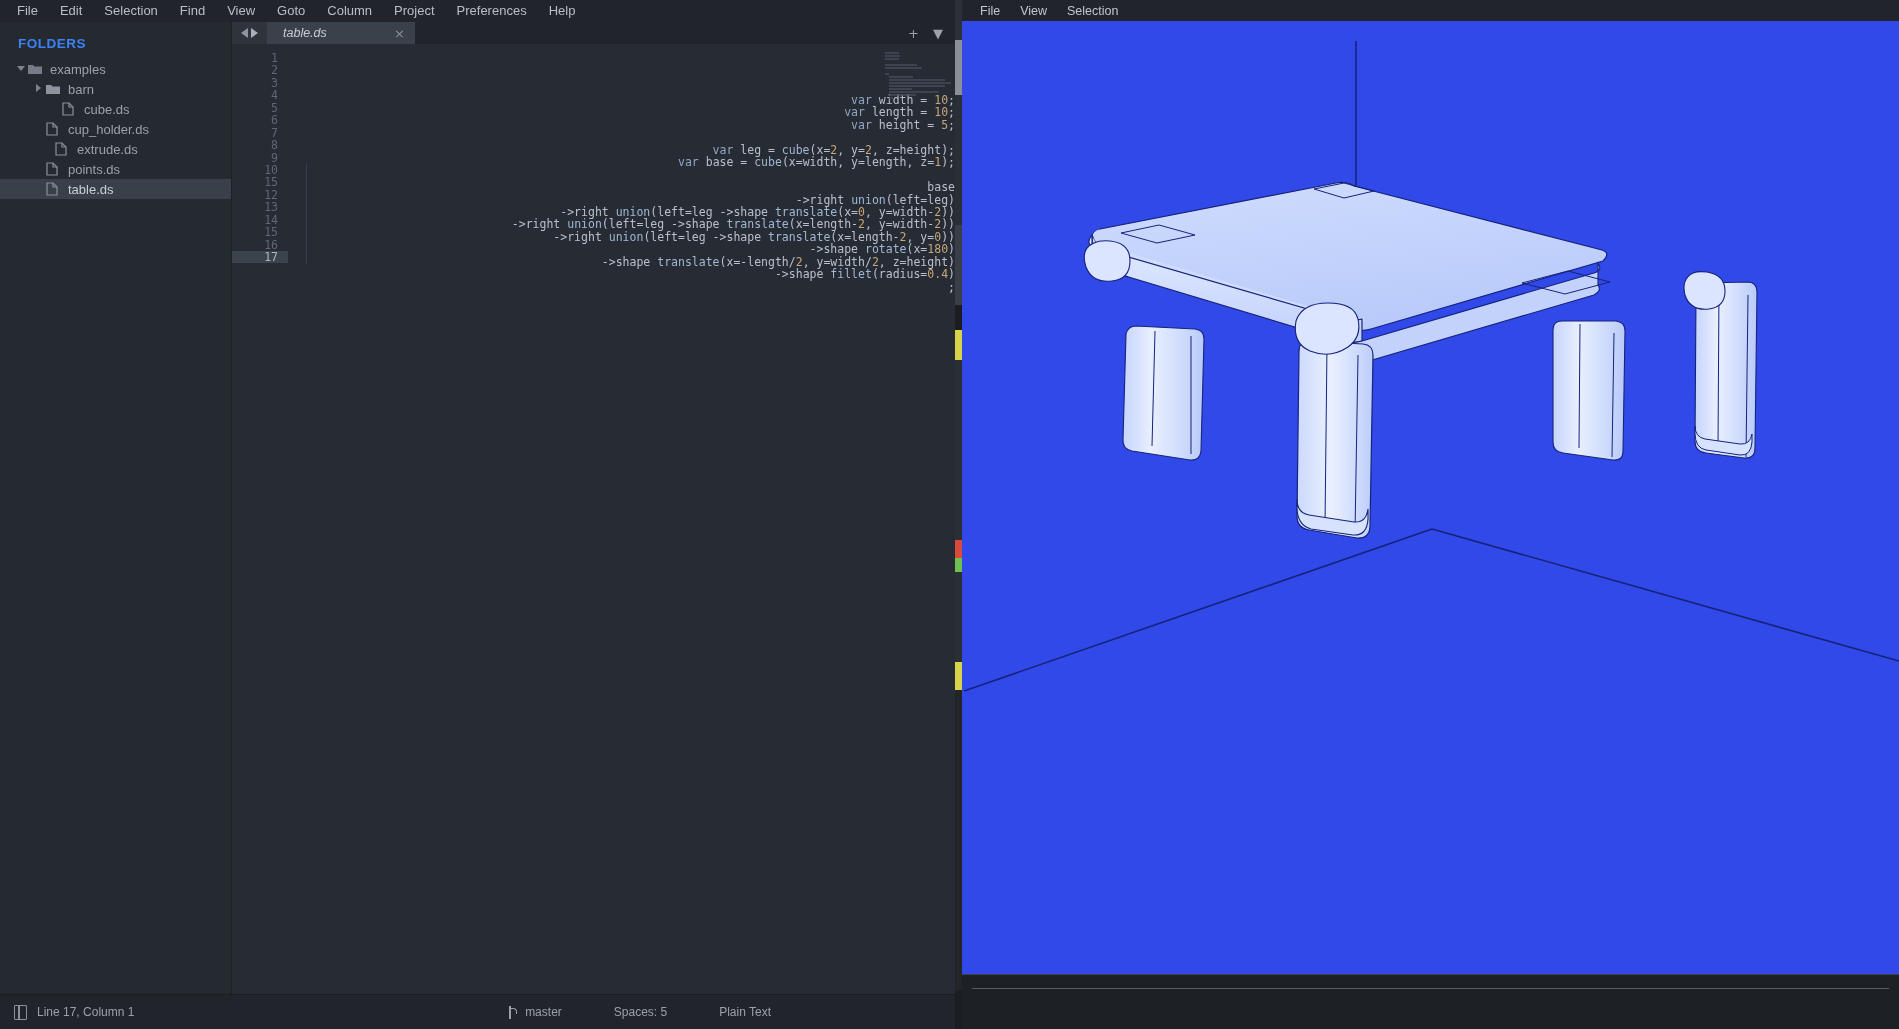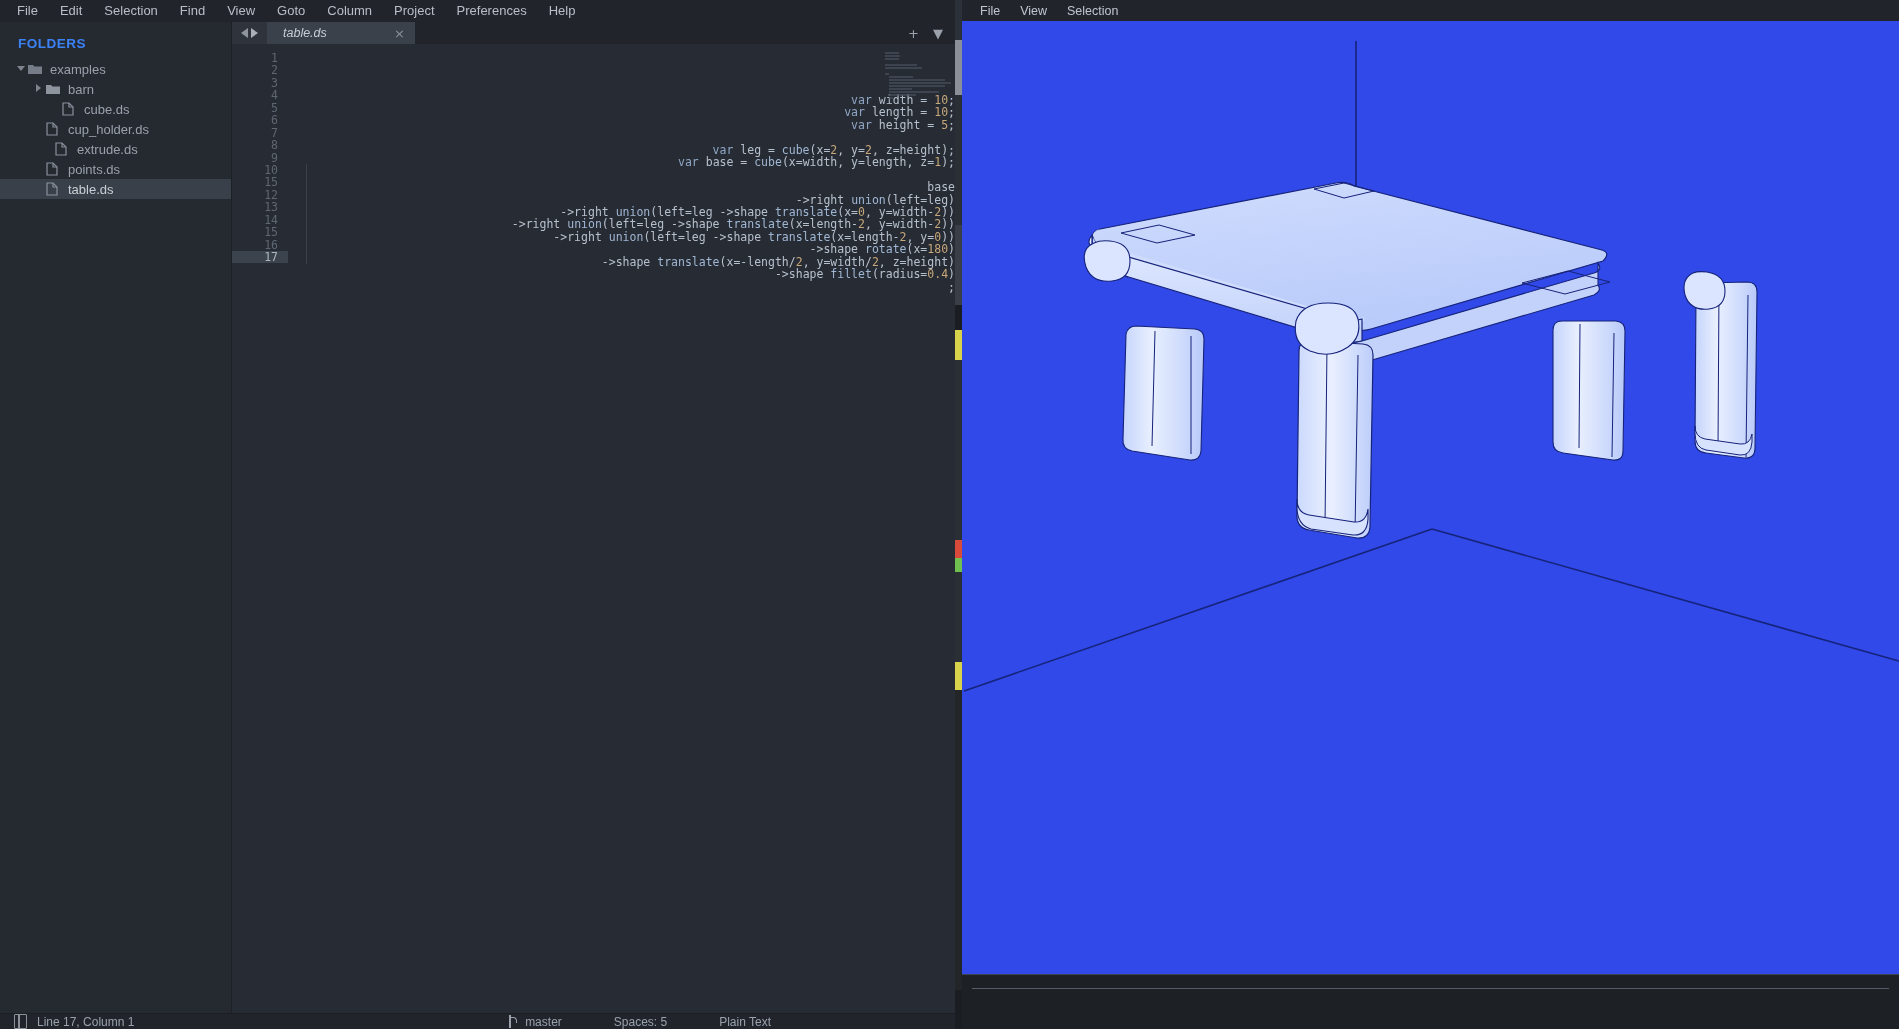--- a/index.html
+++ b/index.html
@@ -124,21 +124,21 @@
     background: #3a4049;
   }
   #minimap {
     position: absolute; right: 0; top: 8px;
     width: 70px; height: 44px; opacity: .65;
   }
   .mm-row { height: 2px; margin-bottom: 1px; background: #4a525e; }
 
   
   #statusbar {
-    height: 16px; background: #21252b; flex: none;
+    height: 35px; background: #21252b; flex: none;
     display: flex; align-items: center; padding: 0 14px;
     border-top: 1px solid #1b1e23;
   }
   .sb-text { color: #9aa1ab; font-size: 12px; font-family: "Liberation Sans", sans-serif; white-space: nowrap; }
   #sb-left { display: flex; align-items: center; gap: 10px; }
   #sb-right { margin-left: auto; display: flex; align-items: center; gap: 52px; padding-right: 170px; }
   .sb-icon { width: 13px; height: 15px; border: 1.5px solid #8a9199; border-radius: 1px; position: relative; }
   .sb-icon::after { content:""; position:absolute; left:3px; top:0; bottom:0; width:1.5px; background:#8a9199; }
   .branch-ico { width: 12px; height: 13px; position: relative; }
   .branch-ico::before { content:""; position:absolute; left:2px; top:0; width:1.5px; height:13px; background:#9aa1ab; }

